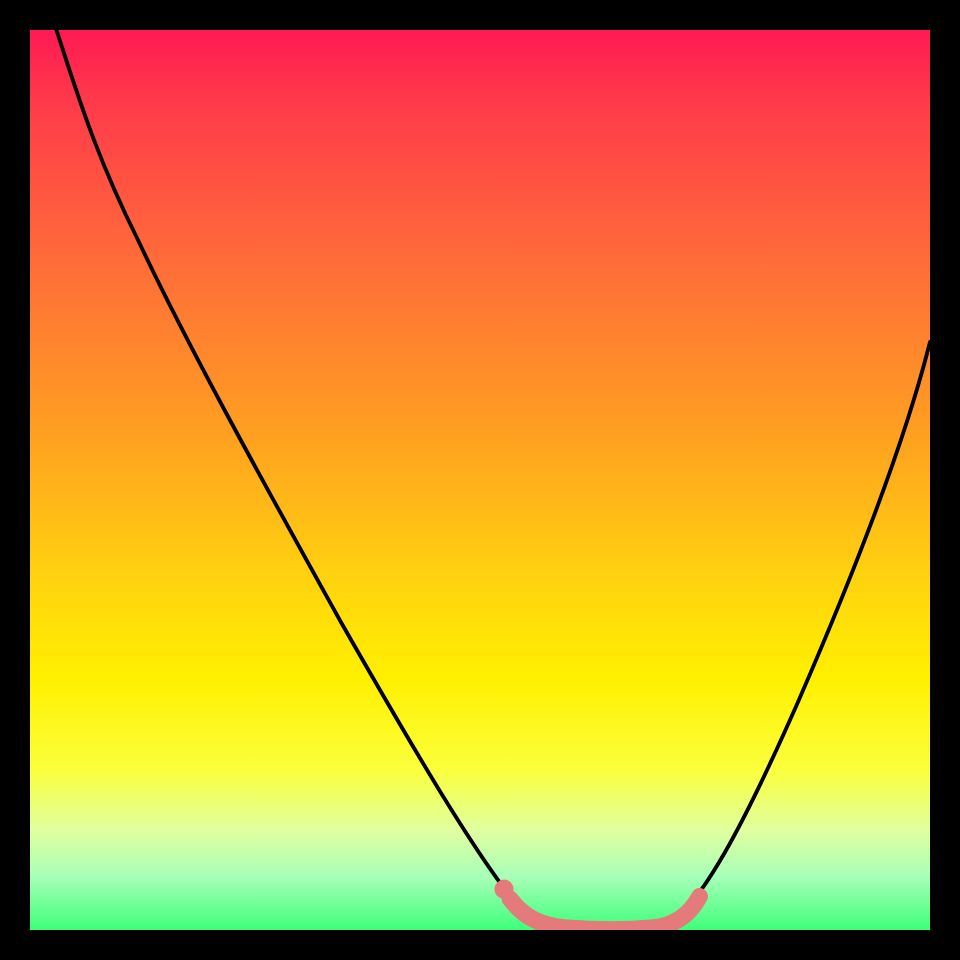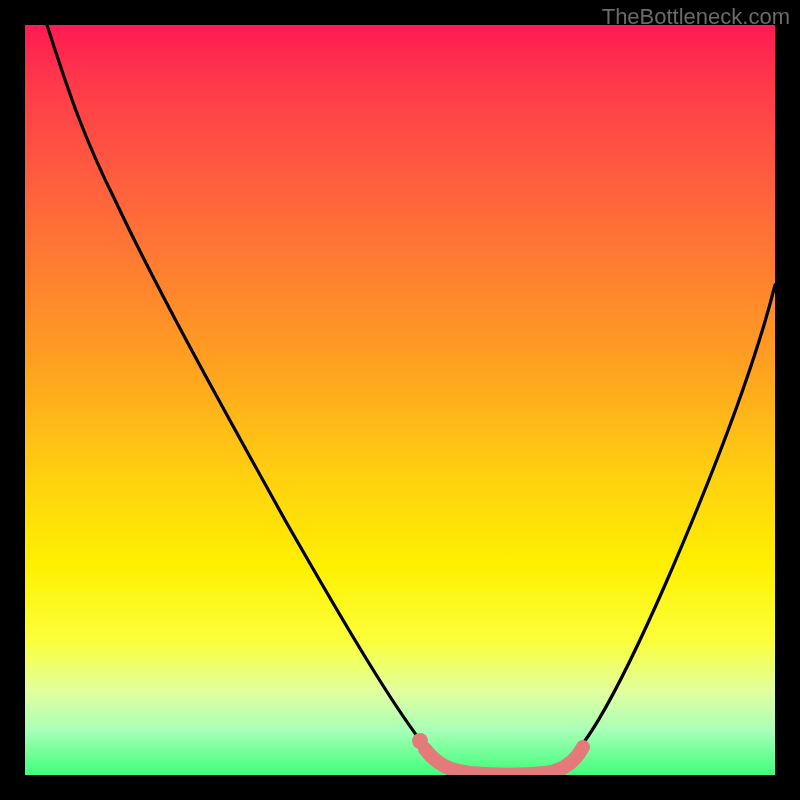--- a/index.html
+++ b/index.html
@@ -75,14 +75,13 @@
     <path d="
             M 400 724
             C 412 740, 426 746, 445 748
             C 470 750, 500 750, 520 748
             C 538 746, 550 737, 558 722
           " fill="none" stroke="#e47a7a" stroke-width="14" stroke-linecap="round"></path>
 
     <circle cx="395" cy="716" r="8" fill="#e47a7a"></circle>
   </svg>
 
-  <div class="attribution">TheBottleneck.com</div>
 </div>
 
 </body></html>

